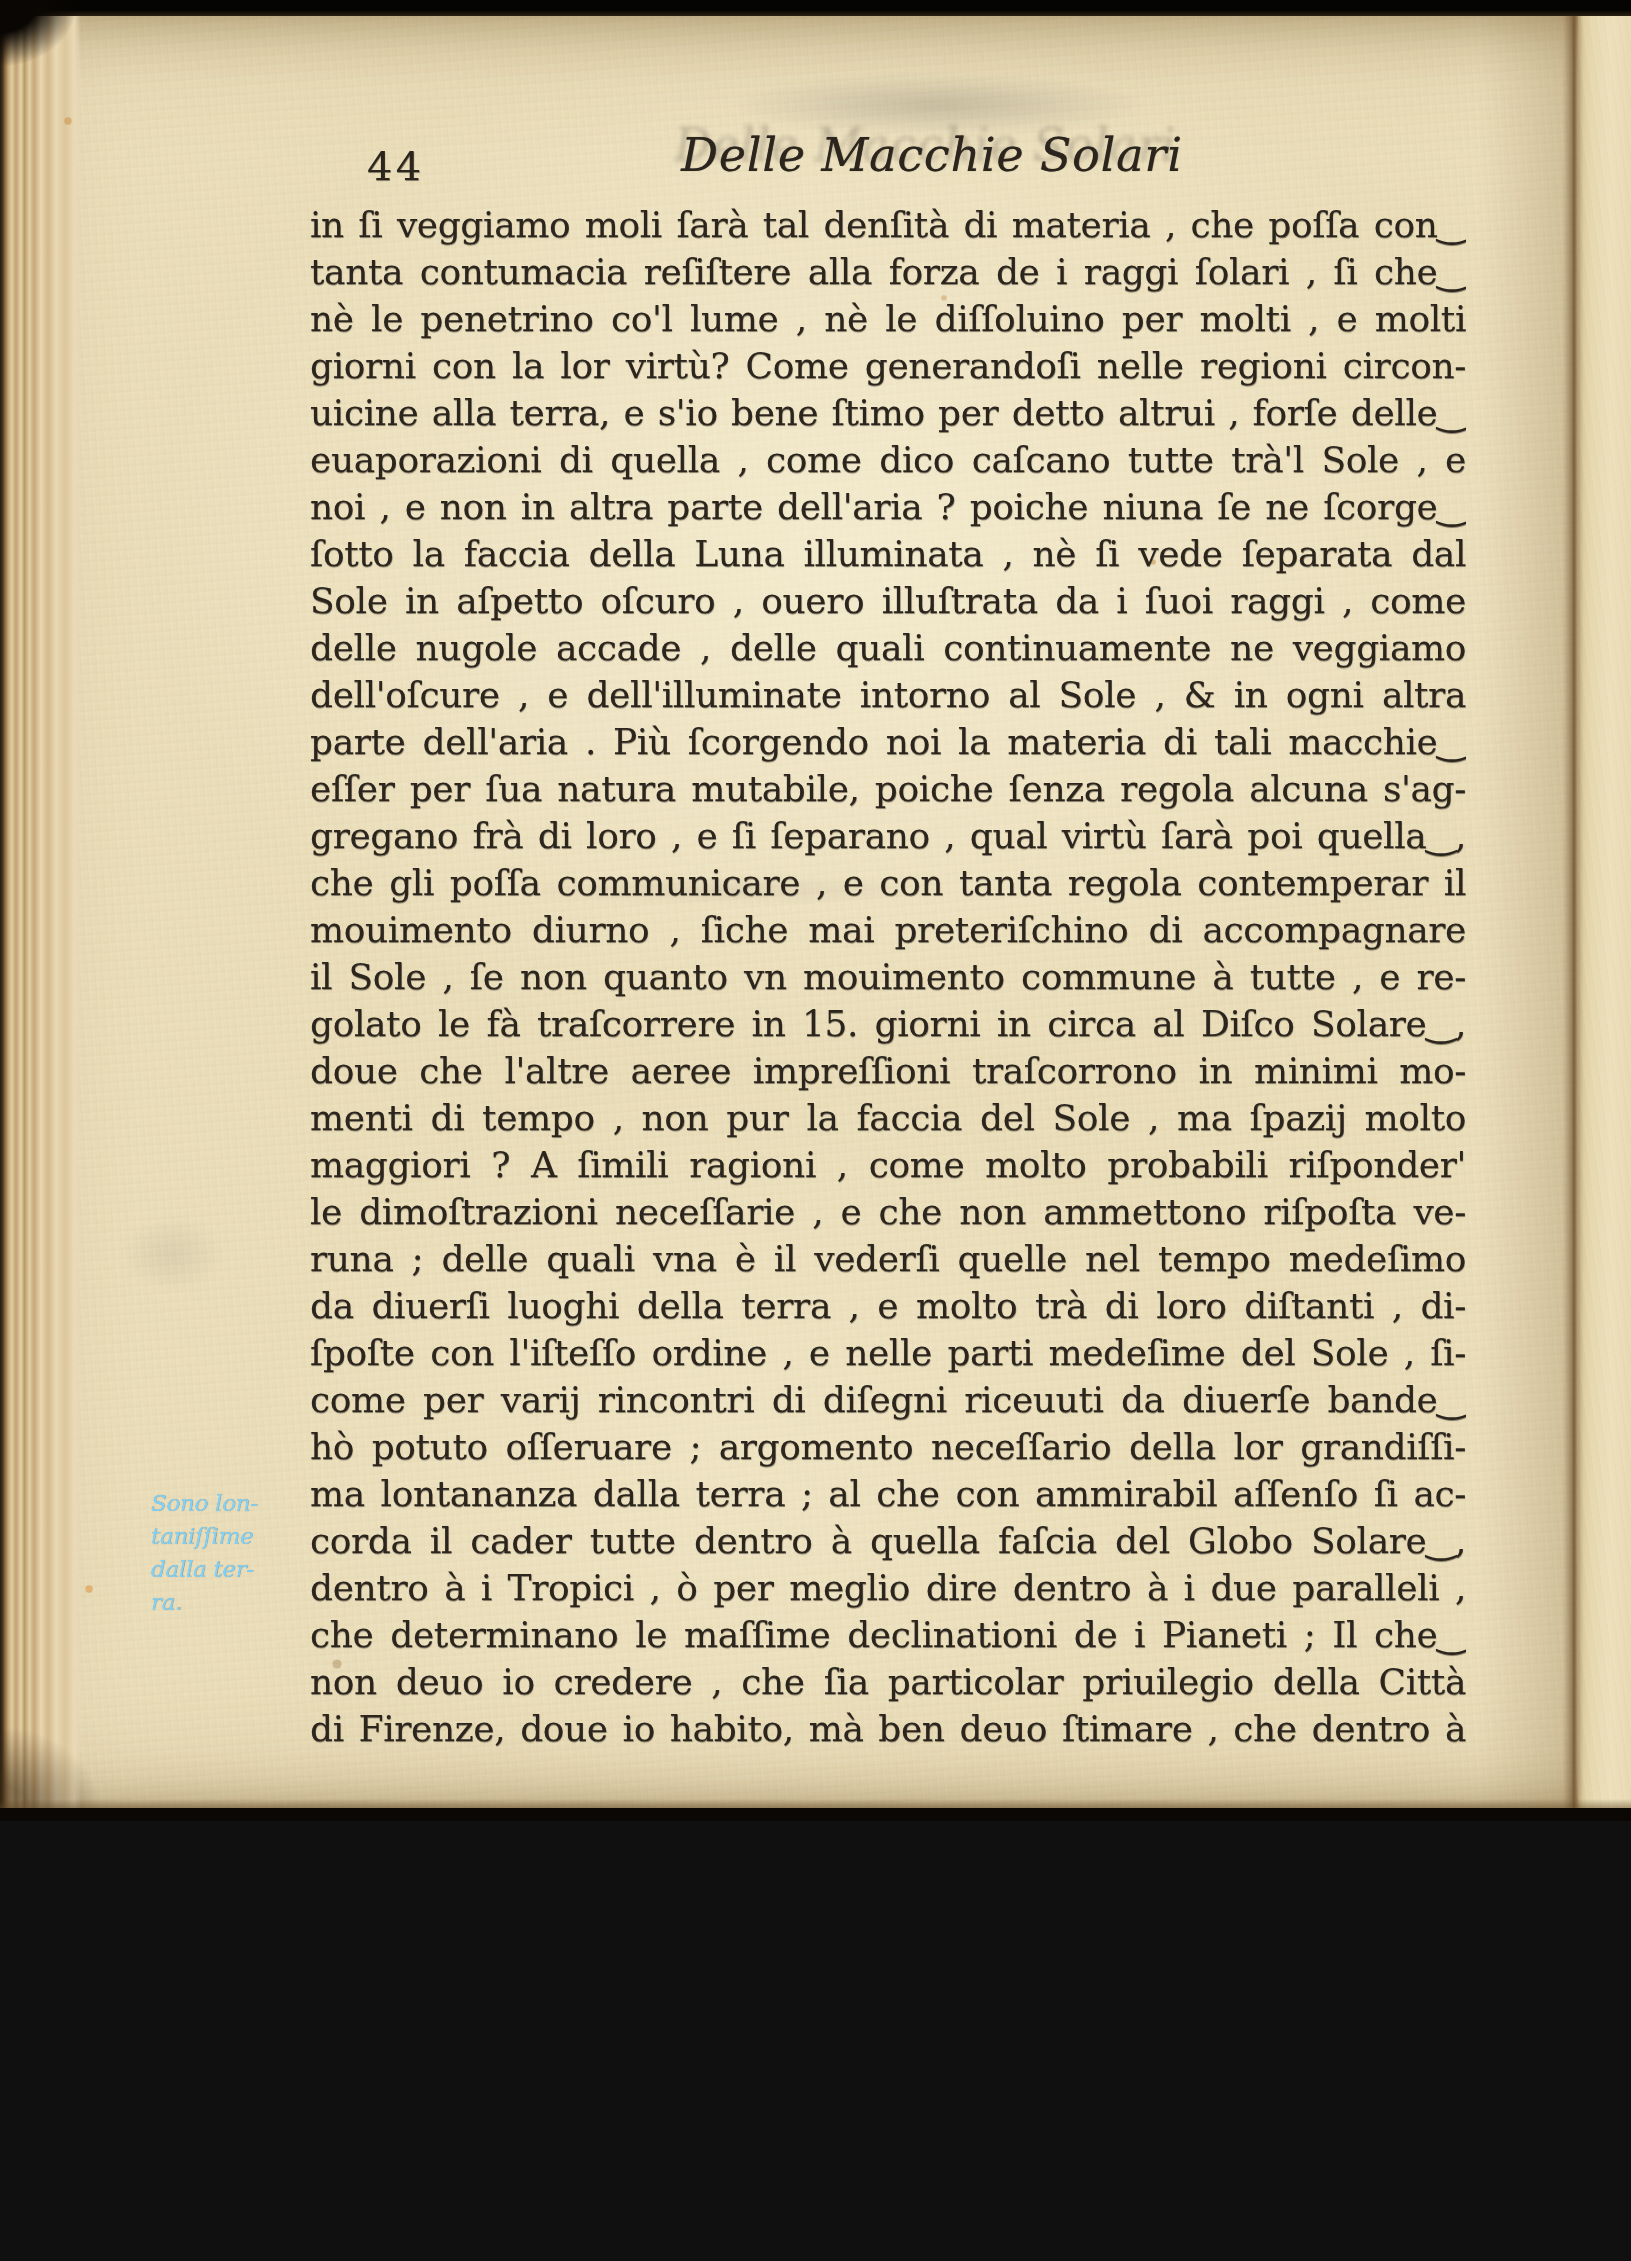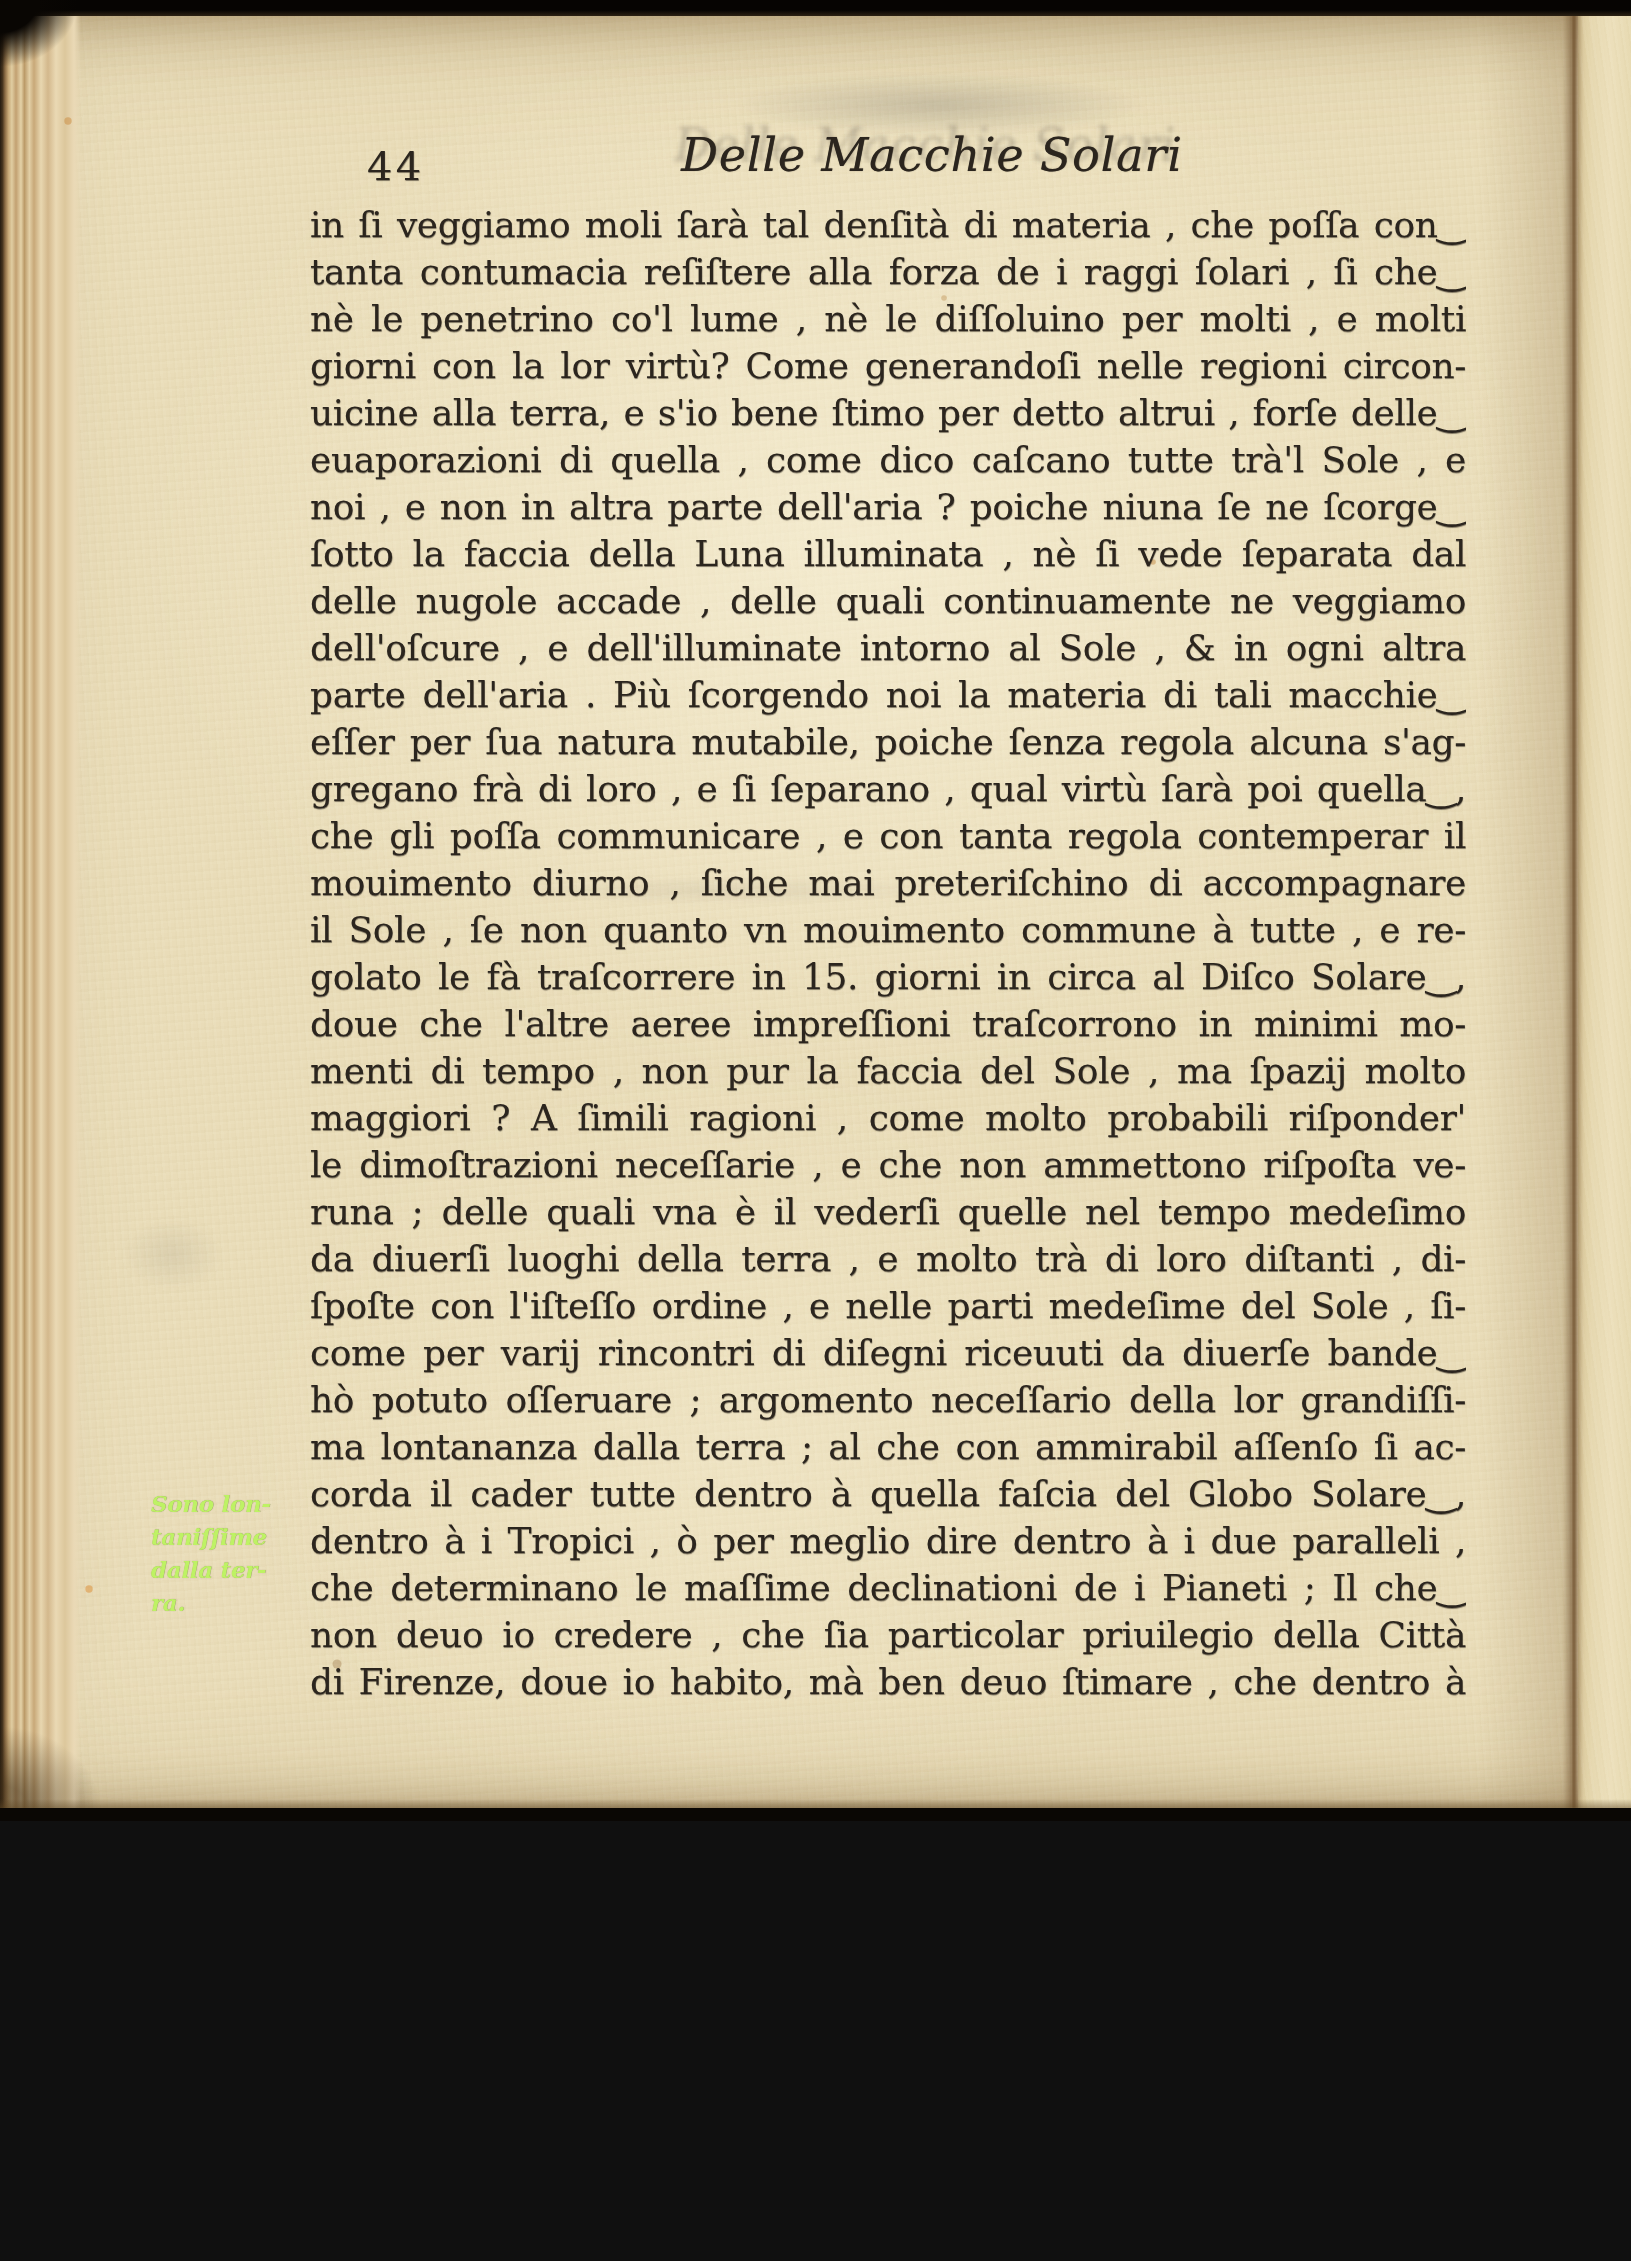--- a/index.html
+++ b/index.html
@@ -49,21 +49,21 @@
   
   .ink{color:var(--ink,#2b251e);text-shadow:0.3px 0.5px 0.8px rgba(43,36,28,.55);}
   .page-number{position:absolute;left:367px;top:143px;font-size:40px;letter-spacing:3.4px;z-index:10;}
   .running-title{position:absolute;left:673px;top:128px;width:414px;text-align:center;z-index:10;
     font-style:italic;font-size:46px;letter-spacing:0.8px;white-space:nowrap;
     text-shadow:-6.7px -10px 4.2px rgba(75,70,62,.28), 0.4px 0.4px 0.8px rgba(40,33,26,.75);margin-left:8px;}
   .body-block{position:absolute;left:310px;top:201px;width:1156px;z-index:10;}
   .jline{height:47px;line-height:47px;font-size:36px;letter-spacing:-0.4px;
     text-align:justify;text-align-last:justify;overflow:hidden;}
   .margin-note{position:absolute;left:151px;top:1487px;width:168px;z-index:10;
-    font-style:italic;font-weight:bold;font-size:23px;color:#bef264;
+    font-style:italic;font-weight:normal;font-size:23px;color:#7dd3fc;
     text-shadow:0.3px 0.4px 0.7px rgba(50,42,32,.5);}
   .margin-note .nline{height:33px;line-height:33px;letter-spacing:-0.3px;}
   .catchword{position:absolute;left:1144px;top:1915px;width:262px;z-index:10;
     text-align:left;font-size:37px;letter-spacing:0;}
   
   .smudge{position:absolute;z-index:8;pointer-events:none;}
   .smudge-title{left:737px;top:74px;width:404px;height:62px;filter:blur(2.5px);
     background:radial-gradient(ellipse at 50% 50%,rgba(88,86,82,.24),rgba(88,86,82,0) 72%);}
   .smudge-a{left:505px;top:878px;width:437px;height:25px;filter:blur(3.4px);
     background:radial-gradient(ellipse,rgba(105,98,88,.10),rgba(105,98,88,0) 75%);}
@@ -105,20 +105,21 @@
 
   <div class="body-block ink">
       <div class="jline">in ſi veggiamo moli ſarà tal denſità di materia , che poſſa con‿</div>
       <div class="jline">tanta contumacia reſiſtere alla forza de i raggi ſolari , ſi che‿</div>
       <div class="jline">nè le penetrino co'l lume , nè le diſſoluino per molti , e molti</div>
       <div class="jline">giorni con la lor virtù? Come generandoſi nelle regioni circon-</div>
       <div class="jline">uicine alla terra, e s'io bene ſtimo per detto altrui , forſe delle‿</div>
       <div class="jline">euaporazioni di quella , come dico caſcano tutte trà'l Sole , e</div>
       <div class="jline">noi , e non in altra parte dell'aria ? poiche niuna ſe ne ſcorge‿</div>
       <div class="jline">ſotto la faccia della Luna illuminata , nè ſi vede ſeparata dal</div>
+      <div class="jline">Sole in aſpetto oſcuro , ouero illuſtrata da i ſuoi raggi , come</div>
       <div class="jline">delle nugole accade , delle quali continuamente ne veggiamo</div>
       <div class="jline">dell'oſcure , e dell'illuminate intorno al Sole , &amp; in ogni altra</div>
       <div class="jline">parte dell'aria . Più ſcorgendo noi la materia di tali macchie‿</div>
       <div class="jline">eſſer per ſua natura mutabile, poiche ſenza regola alcuna s'ag-</div>
       <div class="jline">gregano frà di loro , e ſi ſeparano , qual virtù ſarà poi quella‿,</div>
       <div class="jline">che gli poſſa communicare , e con tanta regola contemperar il</div>
       <div class="jline">mouimento diurno , ſiche mai preteriſchino di accompagnare</div>
       <div class="jline">il Sole , ſe non quanto vn mouimento commune à tutte , e re-</div>
       <div class="jline">golato le fà traſcorrere in 15. giorni in circa al Diſco Solare‿,</div>
       <div class="jline">doue che l'altre aeree impreſſioni traſcorrono in minimi mo-</div>

